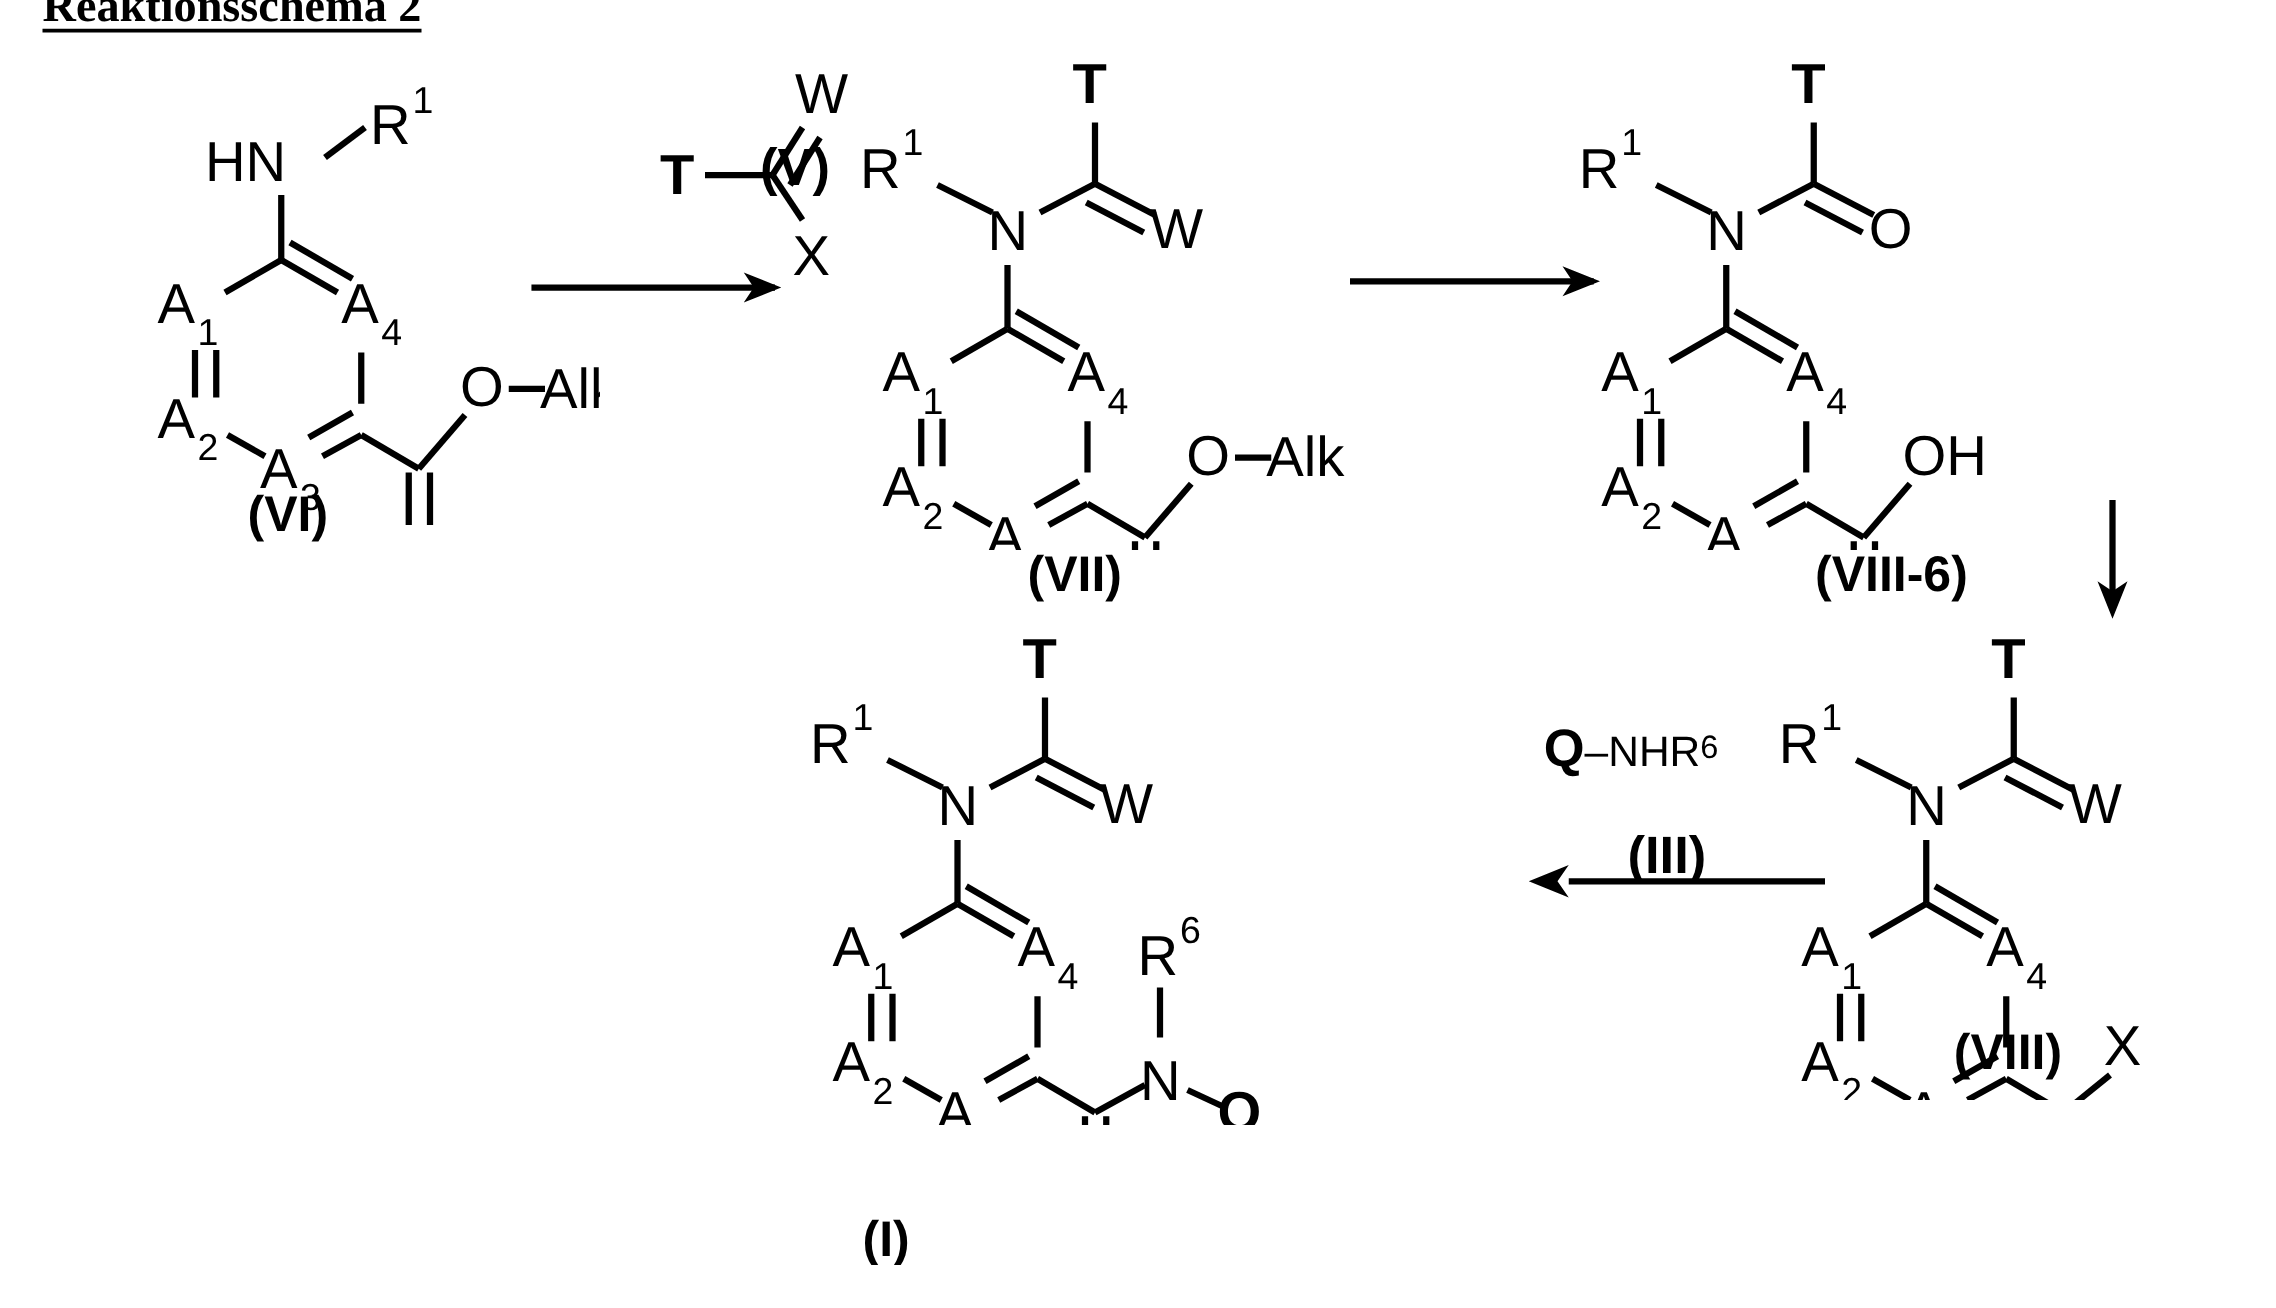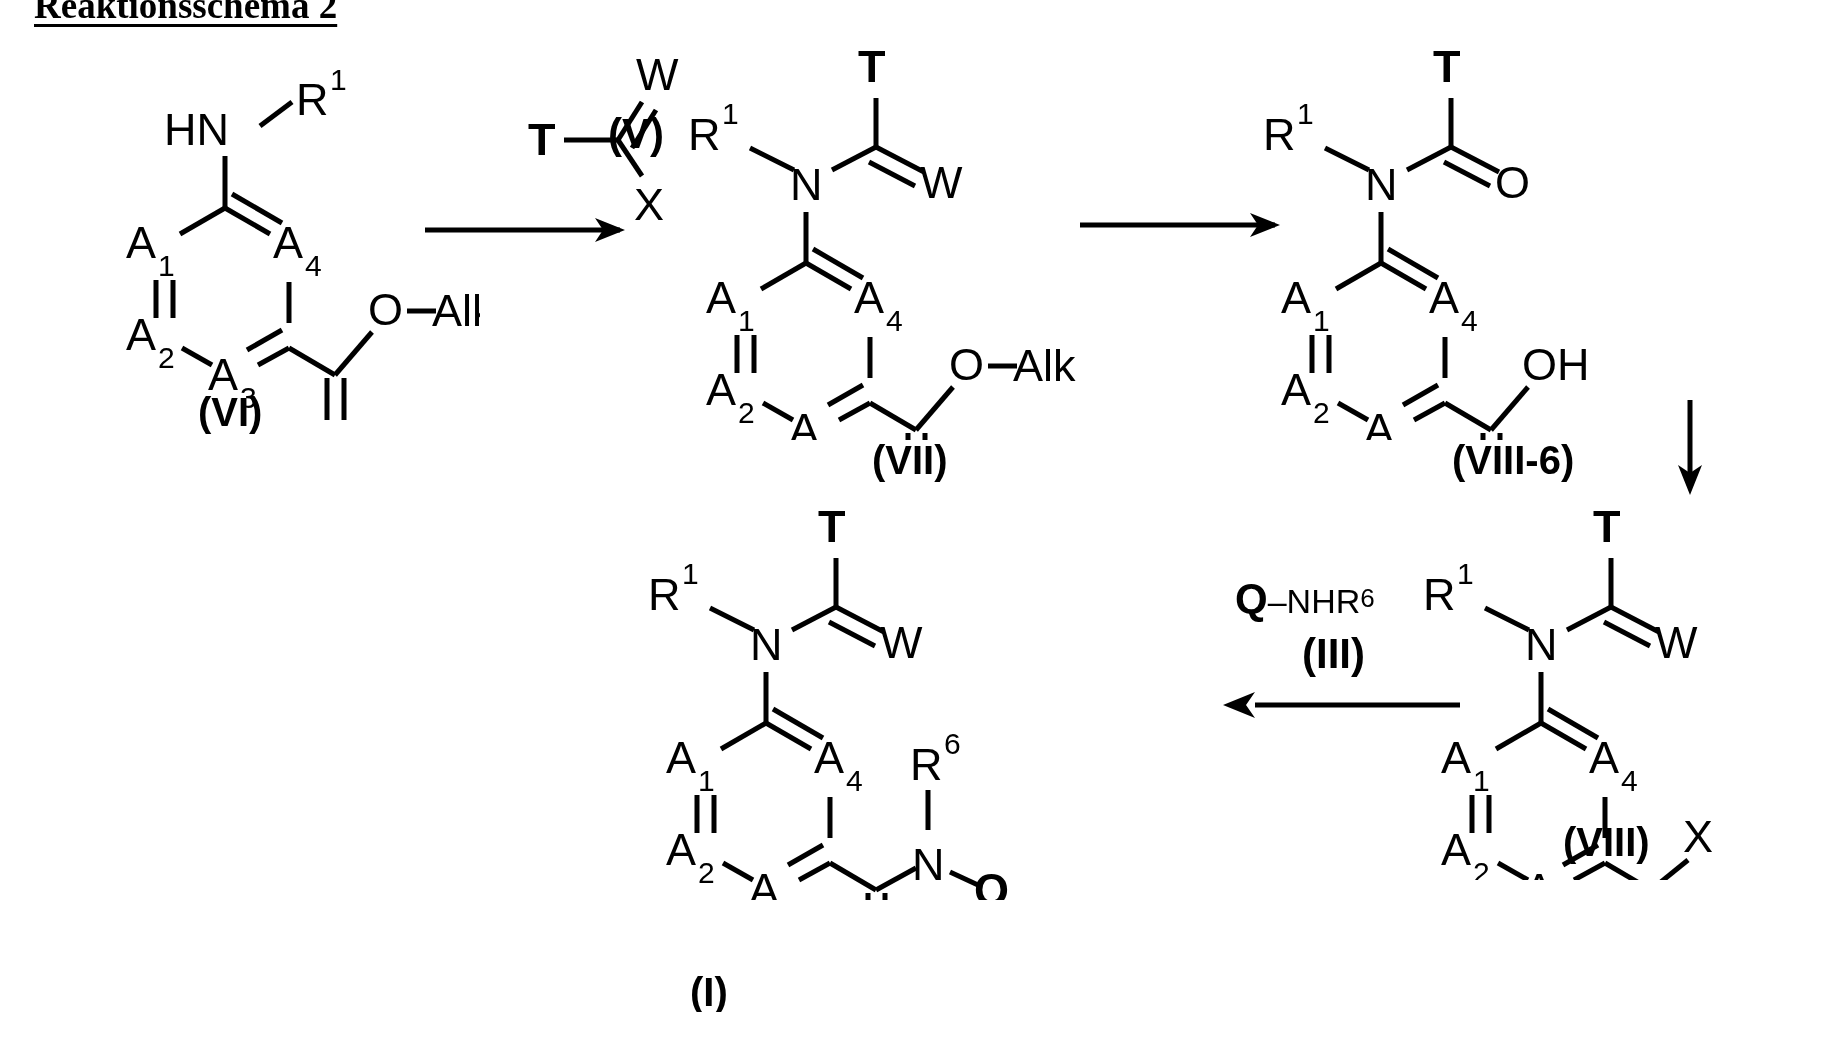--- a/index.html
+++ b/index.html
@@ -201,21 +201,21 @@
       <line class="bond" x1="285" y1="413" x2="285" y2="458"></line>
       <text class="atom" x="252" y="502">W</text>
 
       <line class="bond" x1="276" y1="410" x2="313" y2="367"></line>
       <text class="atom" x="309" y="360">O</text>
 
       <line class="bond" x1="348" y1="346" x2="377" y2="346"></line>
       <text class="atom" x="373" y="361">Alk</text>
     </svg>
   </div>
-  <div class="label" style="position:absolute; left:872px; top:438px;">(VII)</div>
+  <div class="label" style="position:absolute; left:822px; top:438px;">(VII)</div>
 
   <svg class="struct" style="left:1080px; top:200px;" width="220" height="50" viewBox="0 0 220 50">
     <line class="arrow-line" x1="0" y1="25" x2="195" y2="25"></line>
     <polygon class="arrow-head" points="200,25 170,13 178,25 170,37"></polygon>
   </svg>
 
   <div class="struct" style="left:1255px; top:20px;">
     <svg width="420" height="420" viewBox="0 0 420 420">
 
       <text class="atom" x="8" y="130">R</text>
@@ -337,21 +337,21 @@
 
       <line class="bond" x1="236" y1="410" x2="273" y2="380"></line>
       <text class="atom" x="268" y="372">X</text>
     </svg>
   </div>
   <div class="label" style="position:absolute; left:1563px; top:820px;">(VIII)</div>
 
   <div style="position:absolute; left:1235px; top:575px; white-space:nowrap;">
     <span class="reagent-b">Q</span><span class="reagent">–NHR</span><sup style="font-size:26px;">6</sup>
   </div>
-  <div class="label" style="position:absolute; left:1302px; top:630px; font-size:42px;">(III)</div>
+  <div class="label" style="position:absolute; left:1302px; top:660px; font-size:42px;">(III)</div>
 
   <svg class="struct" style="left:1195px; top:675px;" width="270" height="60" viewBox="0 0 270 60">
     <line class="arrow-line" x1="60" y1="30" x2="265" y2="30"></line>
     <polygon class="arrow-head" points="28,30 60,17 51,30 60,43"></polygon>
   </svg>
 
   <div class="struct" style="left:600px; top:480px;">
     <svg width="420" height="420" viewBox="0 0 420 420">
 
       <text class="atom-b" x="218" y="62">T</text>

